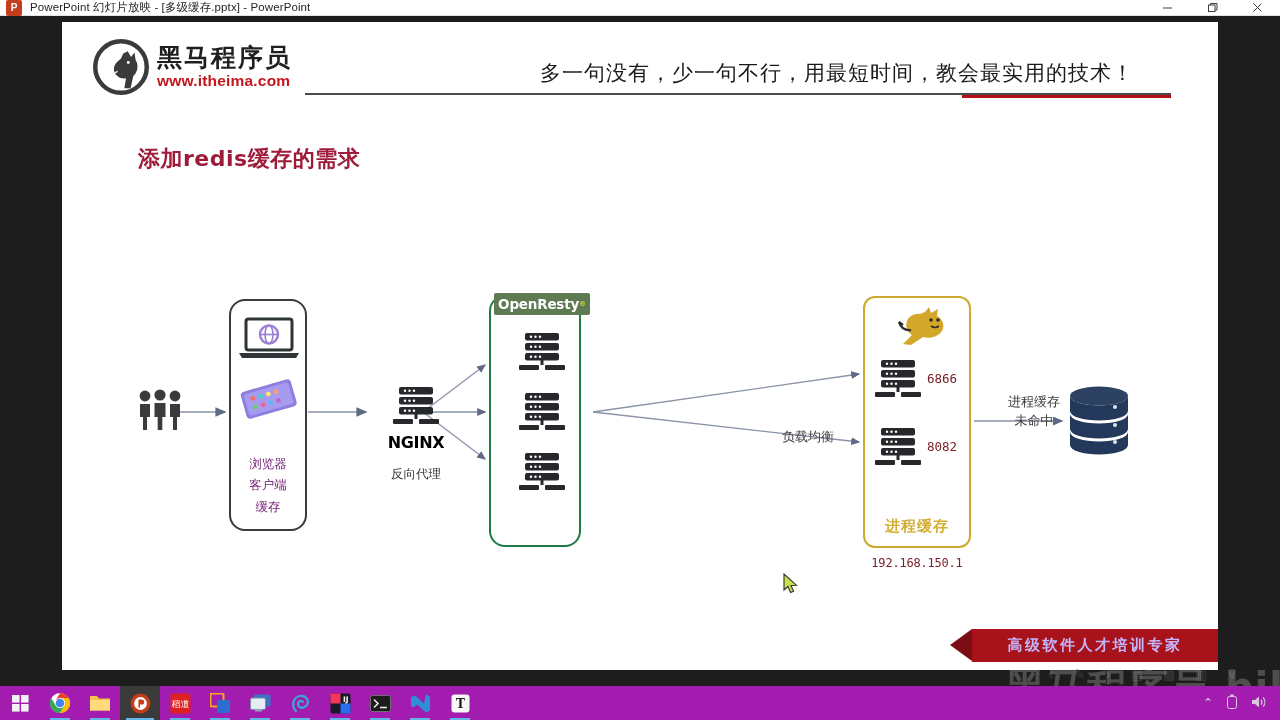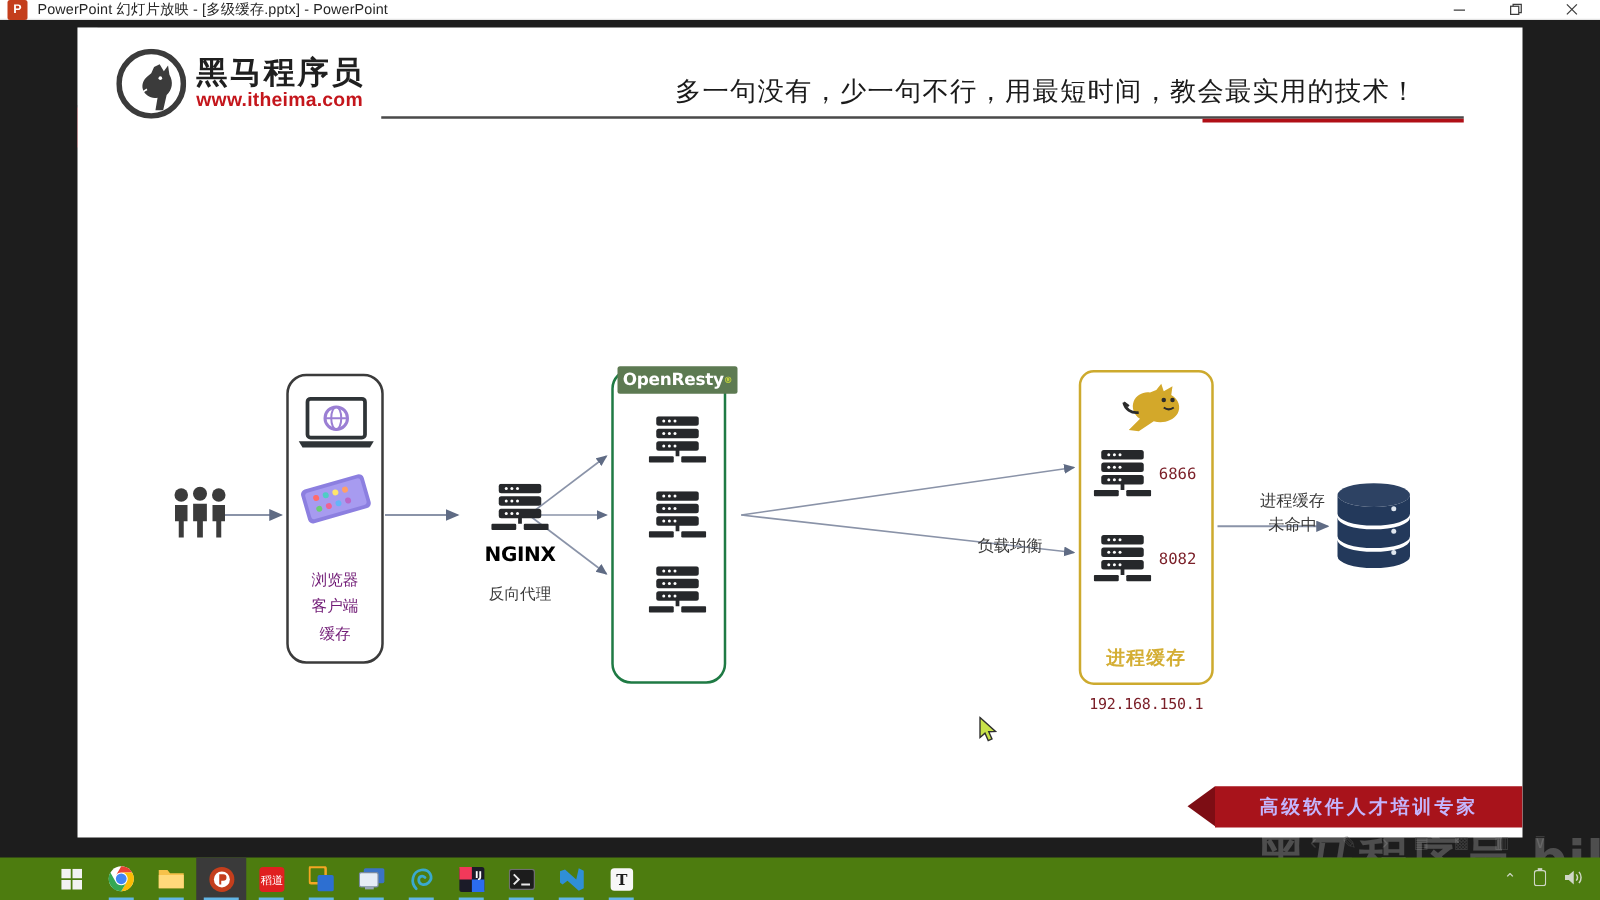--- a/index.html
+++ b/index.html
@@ -177,21 +177,21 @@
   .bili {
     position: absolute; left: 1005px; top: 660px;
     font-size: 40px; font-weight: bold; color: rgba(255,255,255,0.22);
     letter-spacing: 1px; white-space: nowrap; pointer-events: none;
     font-family: "DejaVu Sans", sans-serif;
   }
 
   
   .taskbar {
     position: absolute; left: 0; bottom: 0; width: 1280px; height: 34px;
-    background: #4d7c0f; display: flex; align-items: center; padding-left: 37px;
+    background: #a21caf; display: flex; align-items: center;
   }
   .tk {
     width: 40px; height: 34px; display: flex; align-items: center; justify-content: center;
     position: relative; flex: none;
   }
   .tk.active { background: #3a3a3a; }
   .tk.active::after {
     content: ""; position: absolute; bottom: 0; left: 6px; right: 6px; height: 2px; background: #62b5e5;
   }
   .tk.open::after {
@@ -246,20 +246,21 @@
       <div class="logo-text">
         <div class="logo-cn">黑马程序员</div>
         <div class="logo-url">www.itheima.com</div>
       </div>
     </div>
 
     <div class="slogan">多一句没有，少一句不行，用最短时间，教会最实用的技术！</div>
     <div class="hdr-rule"></div>
     <div class="hdr-rule-red"></div>
 
+    <div class="slide-title">添加redis缓存的需求</div>
 
     <div class="diagram">
 
       <svg width="1156" height="648" style="position:absolute;left:0;top:0;">
         <defs>
           <marker id="ah" markerWidth="7" markerHeight="7" refX="6" refY="3" orient="auto">
             <path d="M0,0 L7,3 L0,6 z" fill="#5f6b84"></path>
           </marker>
         </defs>
 

